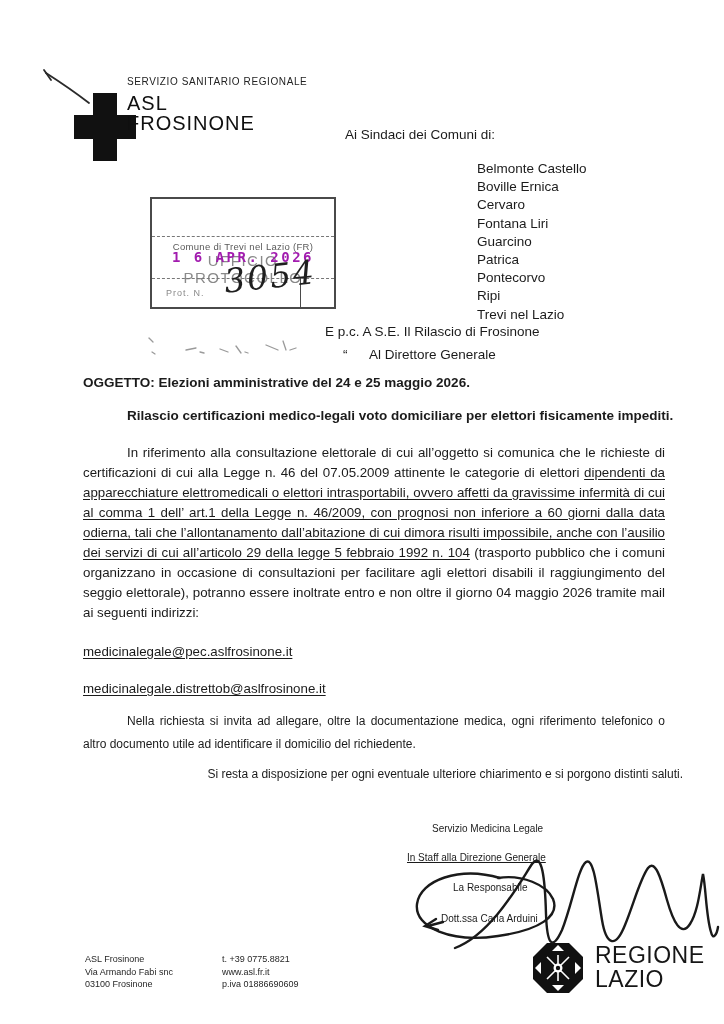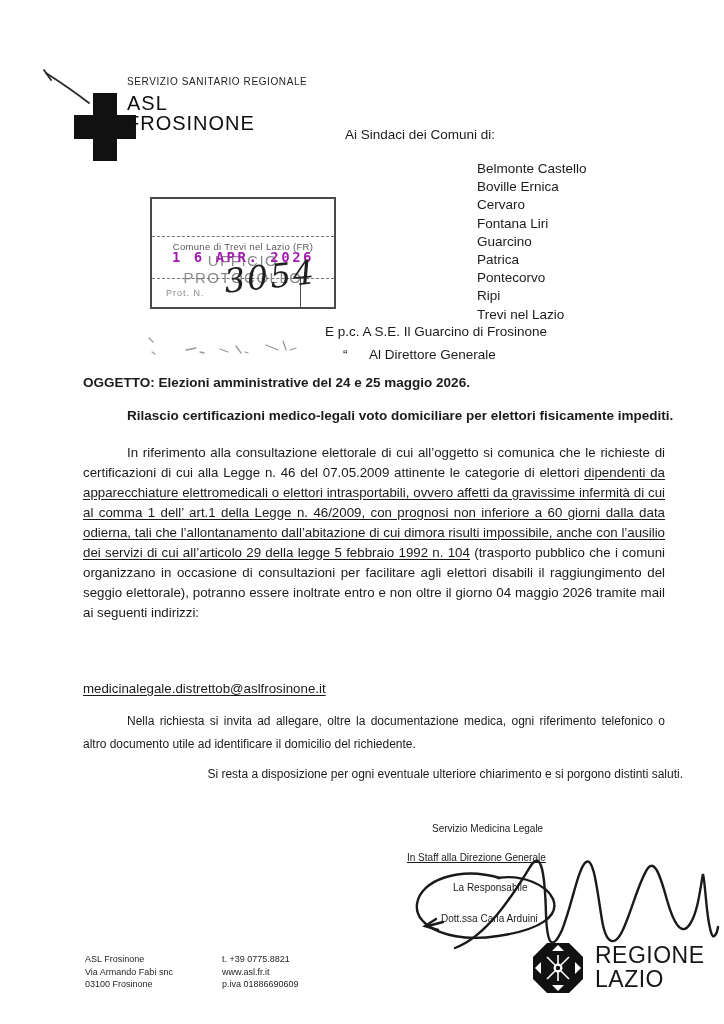--- a/index.html
+++ b/index.html
@@ -93,30 +93,31 @@
       <div class="stamp-line2">UFFICIO PROTOCOLLO</div>
     </div>
     <div class="stamp-date">1 6 APR. 2026</div>
     <div class="stamp-bottom">
       <span class="stamp-prot-label">Prot. N.</span>
       <span class="stamp-vline"></span>
       <span class="stamp-number">3054</span>
     </div>
   </div>
 
-  <div class="abs cc-line" style="left:325px;top:324px;">E p.c. A S.E. Il Guarcino di Frosinone</div>
+  <div class="abs cc-line" style="left:325px;top:324px;">E p.c. A S.E. Il Rilascio di Frosinone</div>
   <div class="abs cc-line" style="left:343px;top:347px;">
     <span class="cc-ditto">“</span><span>Al Direttore Generale</span>
   </div>
 
   <div class="abs subject" style="left:83px;top:375px;">OGGETTO: Elezioni amministrative del 24 e 25 maggio 2026.</div>
   <div class="abs subject" style="left:127px;top:408px;">Rilascio certificazioni medico-legali voto domiciliare per elettori fisicamente impediti.</div>
 
   <p class="abs para indent" style="left:83px;top:443px;width:582px;"><span>In riferimento alla consultazione elettorale di cui all’oggetto si comunica che le richieste di certificazioni di cui alla Legge n. 46 del 07.05.2009 attinente le categorie di elettori </span><span class="uline">dipendenti da apparecchiature elettromedicali o elettori intrasportabili, ovvero affetti da gravissime infermità di cui al comma 1 dell’ art.1 della Legge n. 46/2009, con prognosi non inferiore a 60 giorni dalla data odierna, tali che l’allontanamento dall’abitazione di cui dimora risulti impossibile, anche con l’ausilio dei servizi di cui all’articolo 29 della legge 5 febbraio 1992 n. 104</span><span> (trasporto pubblico che i comuni organizzano in occasione di consultazioni per facilitare agli elettori disabili il raggiungimento del seggio elettorale), potranno essere inoltrate entro e non oltre il giorno 04 maggio 2026 tramite mail ai seguenti indirizzi:</span></p>
 
+  <div class="abs email" style="left:83px;top:644px;">medicinalegale@pec.aslfrosinone.it</div>
   <div class="abs email" style="left:83px;top:681px;">medicinalegale.distrettob@aslfrosinone.it</div>
 
   <p class="abs para2 indent" style="left:83px;top:710px;width:582px;">Nella richiesta si invita ad allegare, oltre la documentazione medica, ogni riferimento telefonico o altro documento utile ad identificare il domicilio del richiedente.</p>
   <p class="abs para2 indent" style="left:83px;top:763px;width:600px;text-align:right;">Si resta a disposizione per ogni eventuale ulteriore chiarimento e si porgono distinti saluti.</p>
 
   <div class="abs sig-line" style="left:432px;top:823px;">Servizio Medicina Legale</div>
   <div class="abs sig-line" style="left:407px;top:852px;text-decoration:underline;">In Staff alla Direzione Generale</div>
   <div class="abs sig-line" style="left:453px;top:882px;">La Responsabile</div>
   <div class="abs sig-line" style="left:441px;top:913px;">Dott.ssa Carla Arduini</div>
 

